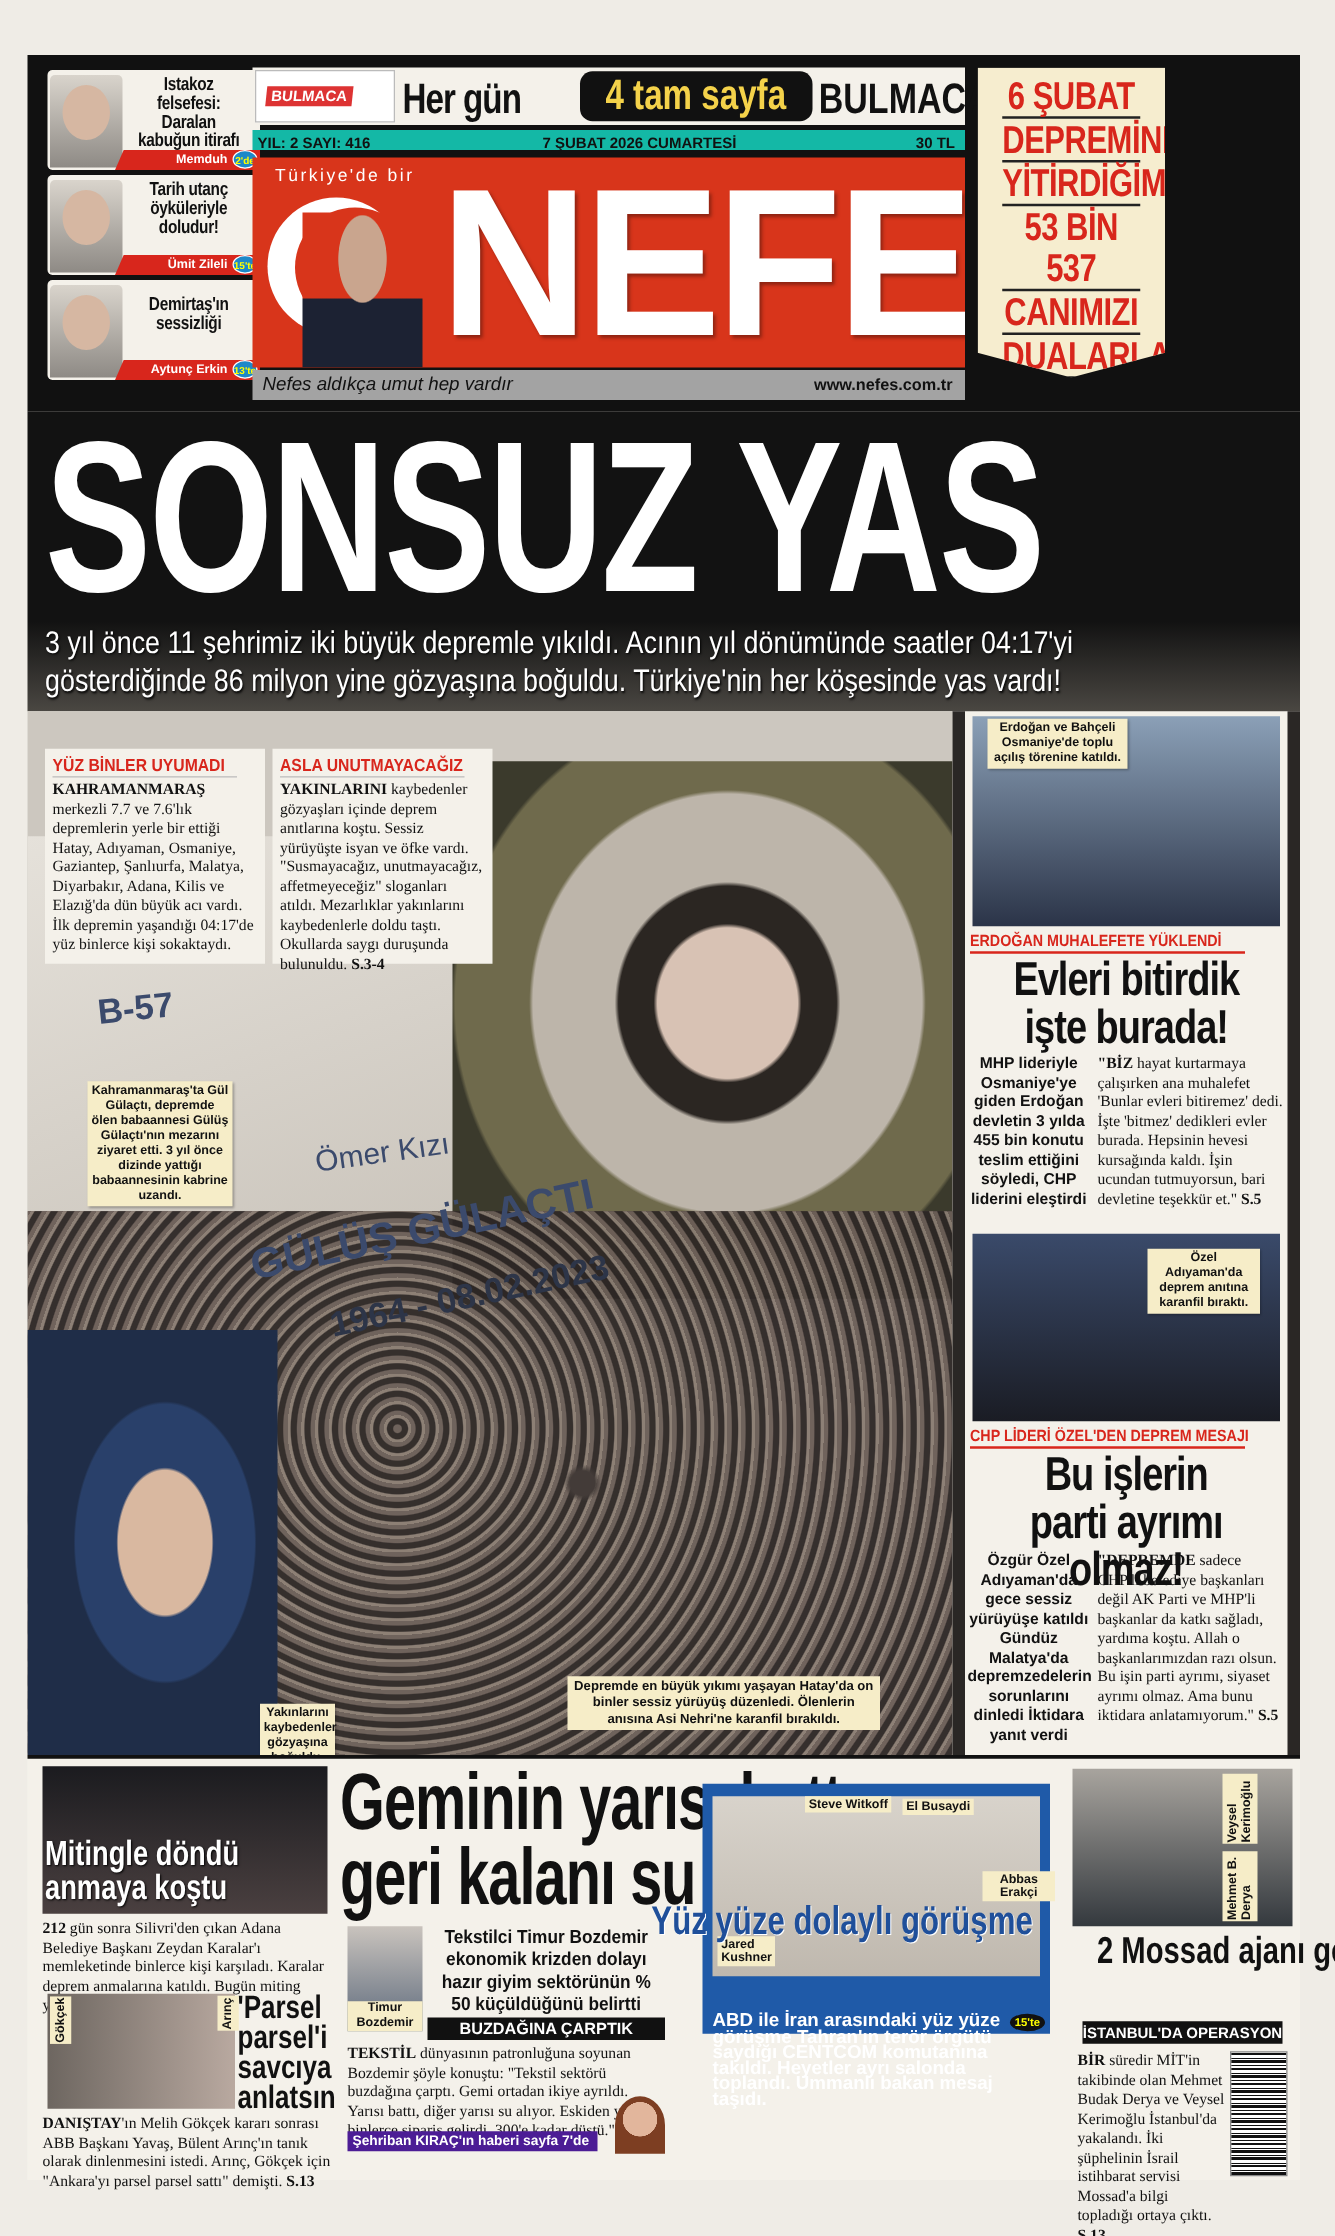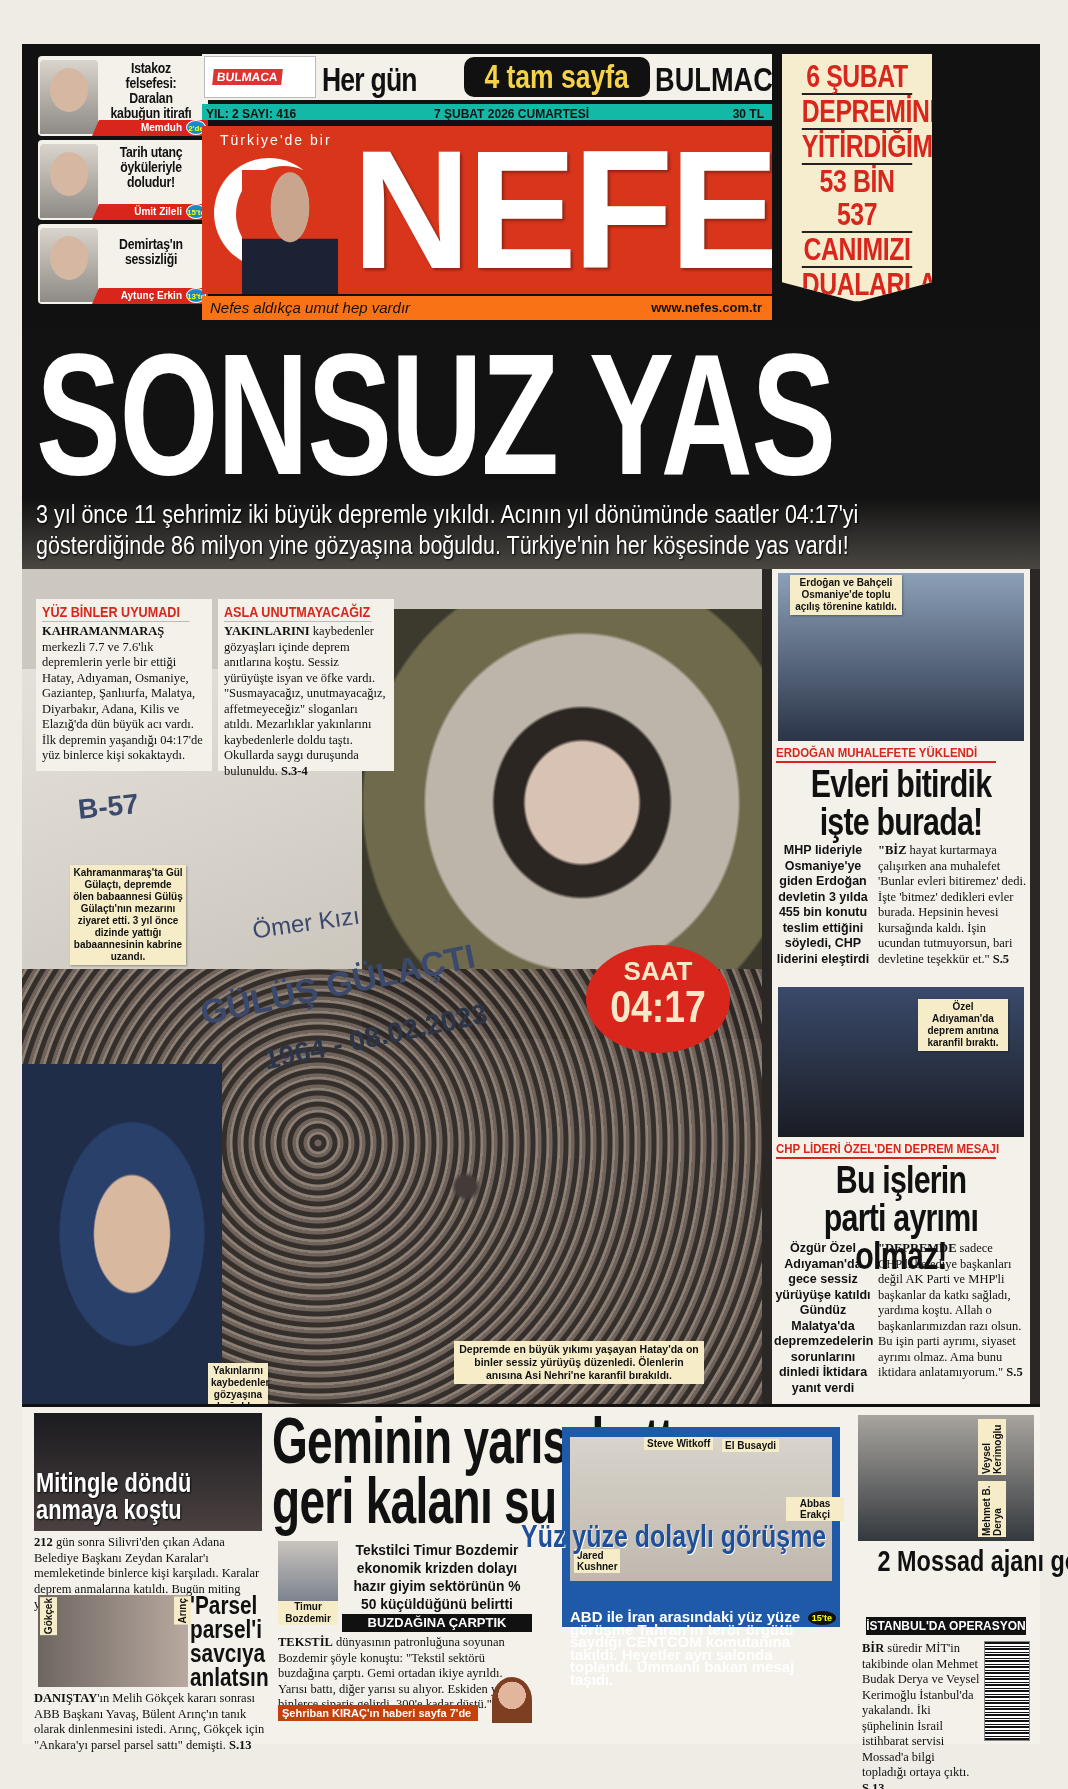--- a/index.html
+++ b/index.html
@@ -79,21 +79,21 @@
   .star { position: absolute; left: 92px; top: 52px; color: #fff; font-size: 52px; line-height: 52px; }
   .ataturk {
     position: absolute; left: 40px; top: 44px; width: 96px; height: 124px;
     background: radial-gradient(ellipse at 50% 30%, #c9a58e 0 28%, transparent 29%), linear-gradient(#d8351b 0 55%, #1c2233 56%);
   }
   .nefes-logo {
     position: absolute; left: 150px; top: 2px; color: #fff; font-size: 168px; font-weight: 900;
     line-height: 164px; letter-spacing: -4px; transform: scaleX(0.98); transform-origin: left top;
     text-shadow: 2px 2px 3px rgba(0,0,0,0.35);
   }
-  .tagline-bar { left: 180px; top: 252px; width: 570px; height: 24px; background: #f97316; font-size: 15px; line-height: 24px; }
+  .tagline-bar { left: 180px; top: 252px; width: 570px; height: 24px; background: #a3a3a3; font-size: 15px; line-height: 24px; }
   .tagline-bar .l { position: absolute; left: 8px; font-style: italic; }
   .tagline-bar .r { position: absolute; right: 10px; font-weight: 700; font-size: 13px; }
 
   .anniv {
     left: 760px; top: 10px; width: 150px; height: 248px; background: #f6edcf;
     clip-path: polygon(0 0, 100% 0, 100% 92%, 50% 100%, 0 92%);
     color: #d8261c; text-align: center; padding-top: 6px;
   }
   .anniv div {
     font-size: 31px; font-weight: 900; line-height: 33px; border-bottom: 2px solid #222;
@@ -173,21 +173,21 @@
   .mitingle-photo { position: absolute; left: 12px; top: 6px; width: 228px; height: 118px; background: linear-gradient(#1b1b1f, #4a4040); }
   .mitingle-head { position: absolute; left: 14px; top: 62px; color: #fff; font-size: 28px; font-weight: 900; line-height: 27px; transform: scaleX(0.78); transform-origin: left top; text-shadow: 1px 1px 2px #000; }
   .serif-small { font-family: "Liberation Serif", serif; font-size: 12.5px; line-height: 15.5px; }
 
   .geminin { position: absolute; left: 250px; top: 4px; font-size: 64px; font-weight: 900; line-height: 60px; letter-spacing: -1px; transform: scaleX(0.72); transform-origin: left top; white-space: nowrap; }
   .timur-photo { position: absolute; left: 256px; top: 134px; width: 60px; height: 84px; background: linear-gradient(#c9c3bd, #5d6a7c); }
   .timur-label { position: absolute; left: 256px; top: 194px; width: 60px; background: #f6edc8; font-size: 10px; font-weight: 700; text-align: center; line-height: 12px; }
   .timur-deck { position: absolute; left: 320px; top: 134px; width: 190px; font-size: 15px; font-weight: 700; line-height: 18px; text-align: center; transform: scaleX(0.92); transform-origin: center top; }
   .buzdagi { position: absolute; left: 320px; top: 207px; width: 190px; height: 18px; background: #111; color: #fff; font-size: 13px; font-weight: 700; text-align: center; line-height: 18px; }
   .timur-body { position: absolute; left: 256px; top: 228px; width: 252px; }
-  .kirac { position: absolute; left: 256px; top: 298px; width: 200px; height: 16px; background: #c2410c; color: #fff; font-size: 11px; font-weight: 700; line-height: 16px; padding-left: 4px; }
+  .kirac { position: absolute; left: 256px; top: 298px; width: 200px; height: 16px; background: #4c1d95; color: #fff; font-size: 11px; font-weight: 700; line-height: 16px; padding-left: 4px; }
   .kirac-photo { position: absolute; left: 470px; top: 270px; width: 40px; height: 46px; border-radius: 50% 50% 0 0; background: radial-gradient(circle at 50% 40%, #e2b69c 0 40%, #7d3e22 41%); }
 
   .yuzyuze { position: absolute; left: 540px; top: 20px; width: 278px; height: 200px; background: #1f5aa8; padding: 6px; }
   .yuzyuze-photo { position: absolute; left: 8px; top: 10px; width: 262px; height: 144px; background: linear-gradient(#d8d3cb, #bfb8ae); }
   .yuzyuze-head { position: absolute; right: 14px; top: 94px; color: #1f4f9a; font-size: 32px; font-weight: 900; line-height: 30px; text-align: right; transform: scaleX(0.78); transform-origin: right top; white-space: nowrap; text-shadow: 1px 1px 0 #fff; }
   .yuzyuze-body { position: absolute; left: 8px; top: 158px; width: 240px; color: #fff; font-size: 15px; font-weight: 700; line-height: 12.5px; margin-top: 26px; }
   .namelabel { position: absolute; background: #f6edc8; font-size: 10px; font-weight: 700; line-height: 11px; padding: 1px 3px; }
 
   .mossad-photo { position: absolute; left: 836px; top: 8px; width: 176px; height: 126px; background: linear-gradient(#a8a49e, #34393e); }
   .mossad-head { position: absolute; left: 836px; top: 140px; width: 178px; font-size: 30px; font-weight: 900; line-height: 28px; text-align: center; transform: scaleX(0.78); transform-origin: center top; white-space: nowrap; }
@@ -281,24 +281,20 @@
       <h3>ASLA UNUTMAYACAĞIZ</h3>
       <p><b>YAKINLARINI</b><span> kaybedenler gözyaşları içinde deprem anıtlarına koştu. Sessiz yürüyüşte isyan ve öfke vardı. "Susmayacağız, unutmayacağız, affetmeyeceğiz" sloganları atıldı. Mezarlıklar yakınlarını kaybedenlerle doldu taştı. Okullarda saygı duruşunda bulunuldu.</span> <b>S.3-4</b></p>
     </div>
 
     <div class="grave-text" style="left:56px;top:222px;font-size:28px;transform:rotate(-6deg)">B-57</div>
     <div class="caption" style="left:48px;top:296px;width:116px">Kahramanmaraş'ta Gül Gülaçtı, depremde ölen babaannesi Gülüş Gülaçtı'nın mezarını ziyaret etti. 3 yıl önce dizinde yattığı babaannesinin kabrine uzandı.</div>
     <div class="grave-text" style="left:230px;top:340px;font-size:24px;font-weight:400;transform:rotate(-8deg)">Ömer Kızı</div>
     <div class="grave-text" style="left:176px;top:396px;font-size:34px;transform:rotate(-12deg);white-space:nowrap">GÜLÜŞ GÜLAÇTI</div>
     <div class="grave-text" style="left:240px;top:452px;font-size:28px;transform:rotate(-12deg);white-space:nowrap;color:#2d3548">1964 - 08.02.2023</div>
 
-    <div class="saat-badge">
-      <div class="s1">SAAT</div>
-      <div class="s2">04:17</div>
-    </div>
 
     <div class="caption" style="left:186px;top:794px;width:60px">Yakınlarını kaybedenler gözyaşına boğuldu.</div>
 
     <div class="hatay-box">
       <div class="hatay-text">Depremde en büyük yıkımı yaşayan Hatay'da on binler sessiz yürüyüş düzenledi. Ölenlerin anısına Asi Nehri'ne karanfil bırakıldı.</div>
     </div>
   </div>
 
   <div class="abs right-col">
     <div class="right-inner">

